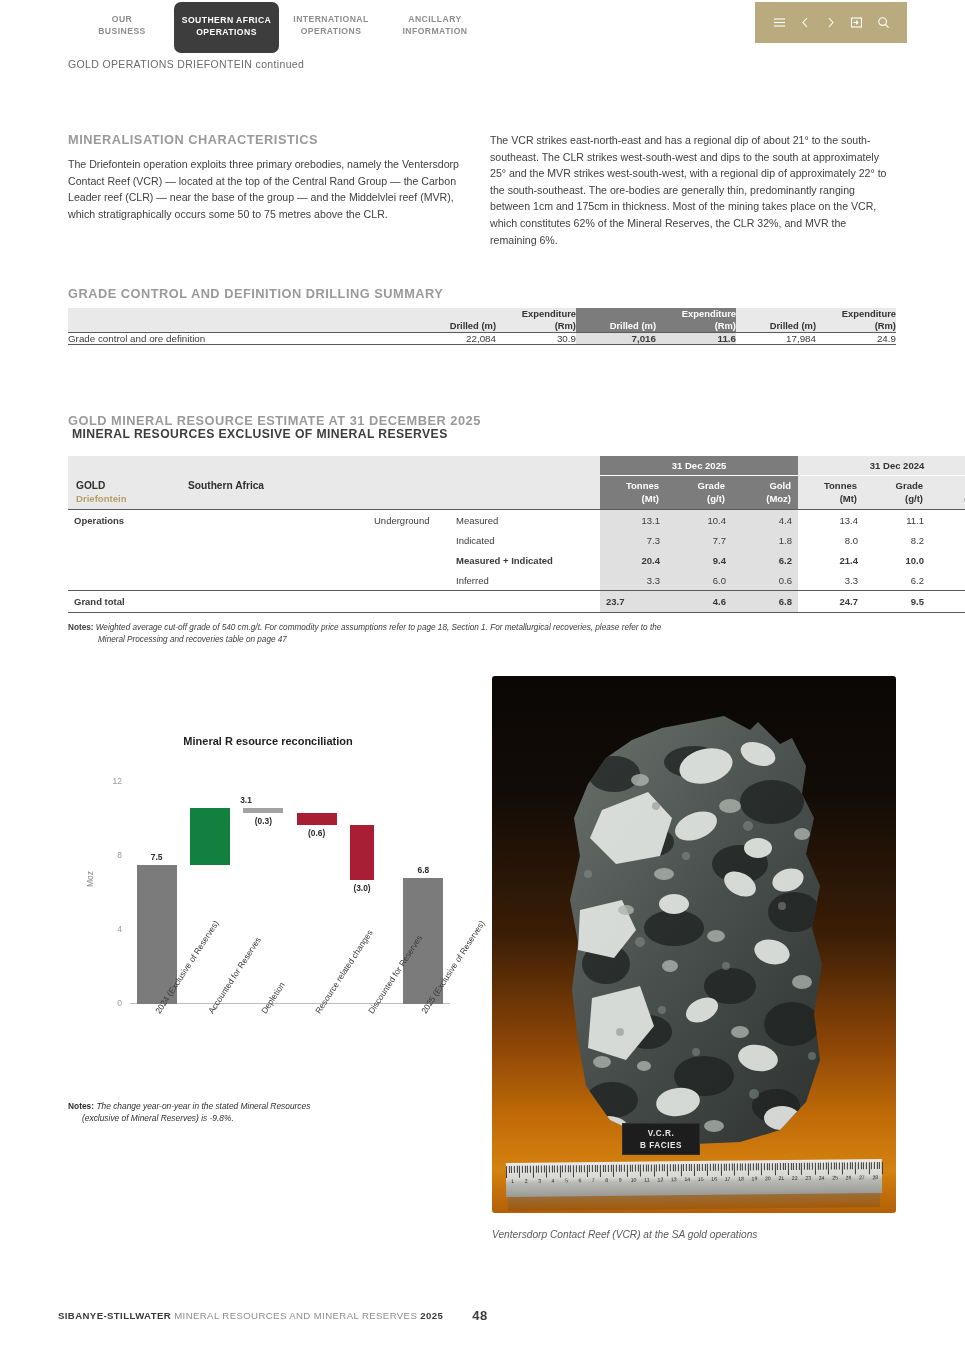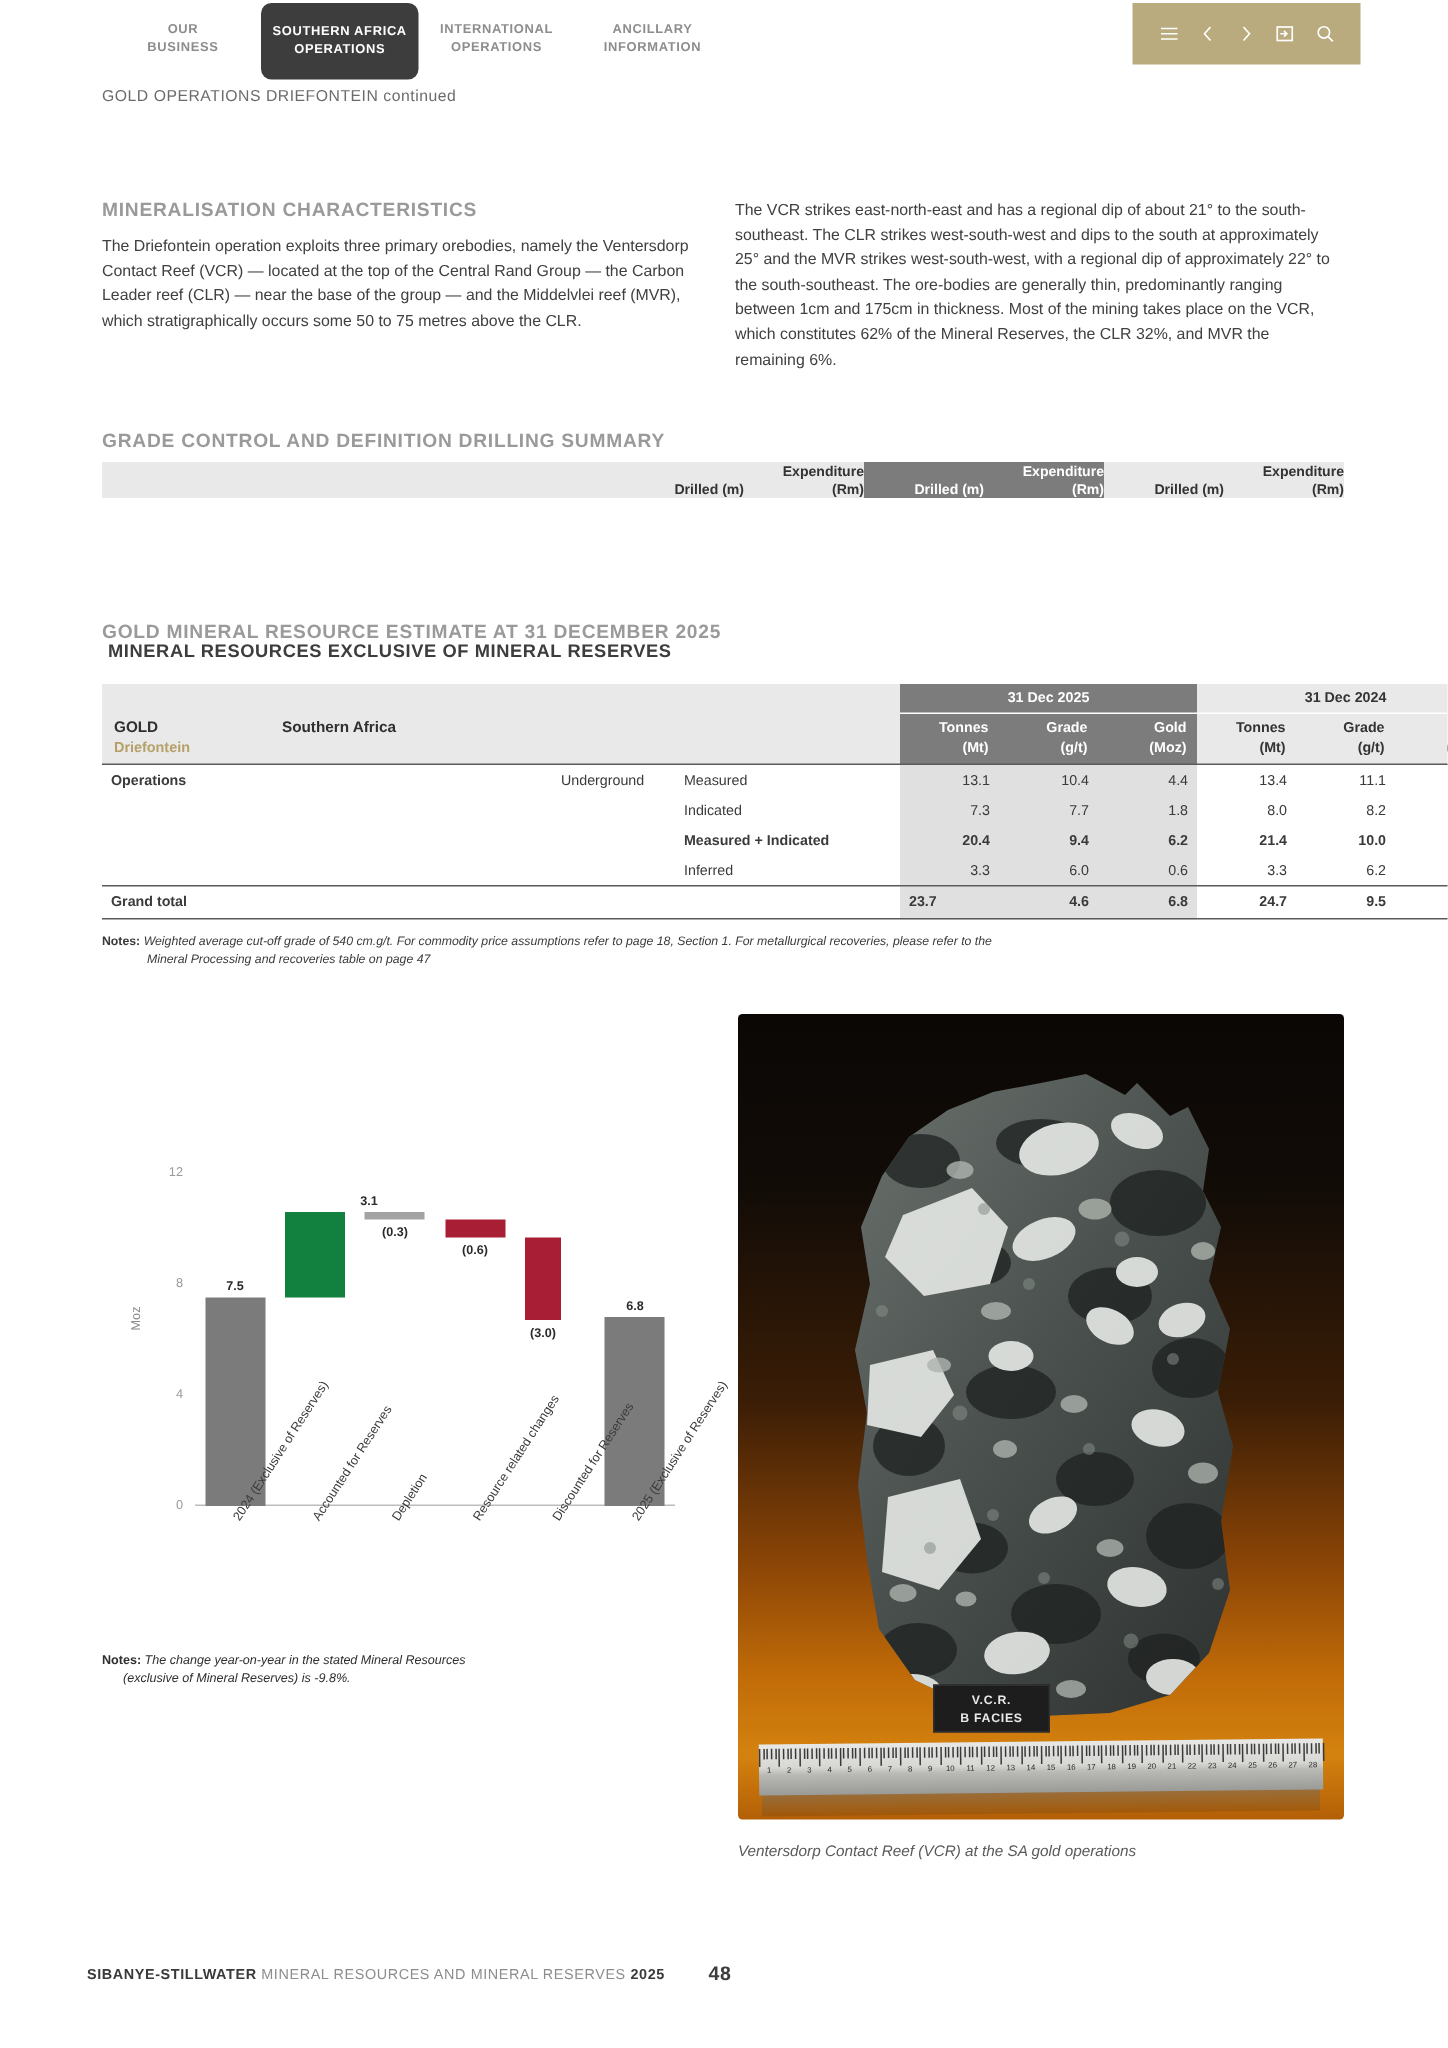--- a/index.html
+++ b/index.html
@@ -269,20 +269,29 @@
     <tbody>
     <tr>
       <td class="blank-head"></td>
       <td class="hdr-sub"><span>Drilled (m)</span></td>
       <td class="hdr-sub"><span>Expenditure</span><br><span>(Rm)</span></td>
       <td class="hdr-sub hl"><span>Drilled (m)</span></td>
       <td class="hdr-sub hl"><span>Expenditure</span><br><span>(Rm)</span></td>
       <td class="hdr-sub"><span>Drilled (m)</span></td>
       <td class="hdr-sub"><span>Expenditure</span><br><span>(Rm)</span></td>
     </tr>
+    <tr>
+      <td class="rowlabel">Grade control and ore definition</td>
+      <td class="num">22,084</td>
+      <td class="num">30.9</td>
+      <td class="num sh">7,016</td>
+      <td class="num sh">11.6</td>
+      <td class="num">17,984</td>
+      <td class="num">24.9</td>
+    </tr>
   </tbody>
     </table>
 </div>
 
 <div class="t2-title sec-h-grey">GOLD MINERAL RESOURCE ESTIMATE AT 31 DECEMBER 2025</div>
 <div class="t2-title2 sec-h-dark">MINERAL RESOURCES EXCLUSIVE OF MINERAL RESERVES</div>
 
 <div id="table2">
   <table class="t2">
     <colgroup>
@@ -386,20 +395,21 @@
 </div>
 
 <div class="notes">
   <b>Notes:</b>
   <span>Weighted average cut-off grade of 540 cm.g/t. For commodity price assumptions refer to page 18, Section 1. For metallurgical recoveries, please refer to the</span>
   <span class="ind">Mineral Processing and recoveries table on page 47</span>
 </div>
 
 <div class="chart-wrap">
   <div class="chart-title">
+    <div>Mineral R esource reconciliation</div>
   </div>
 
   <div class="plot">
     <div class="axis-y-label">Moz</div>
     <div id="yticks">
         <div class="ytick" style="top: 216px;">0</div>
         <div class="ytick" style="top: 142px;">4</div>
         <div class="ytick" style="top: 68px;">8</div>
         <div class="ytick" style="top: -6px;">12</div>
       </div>

